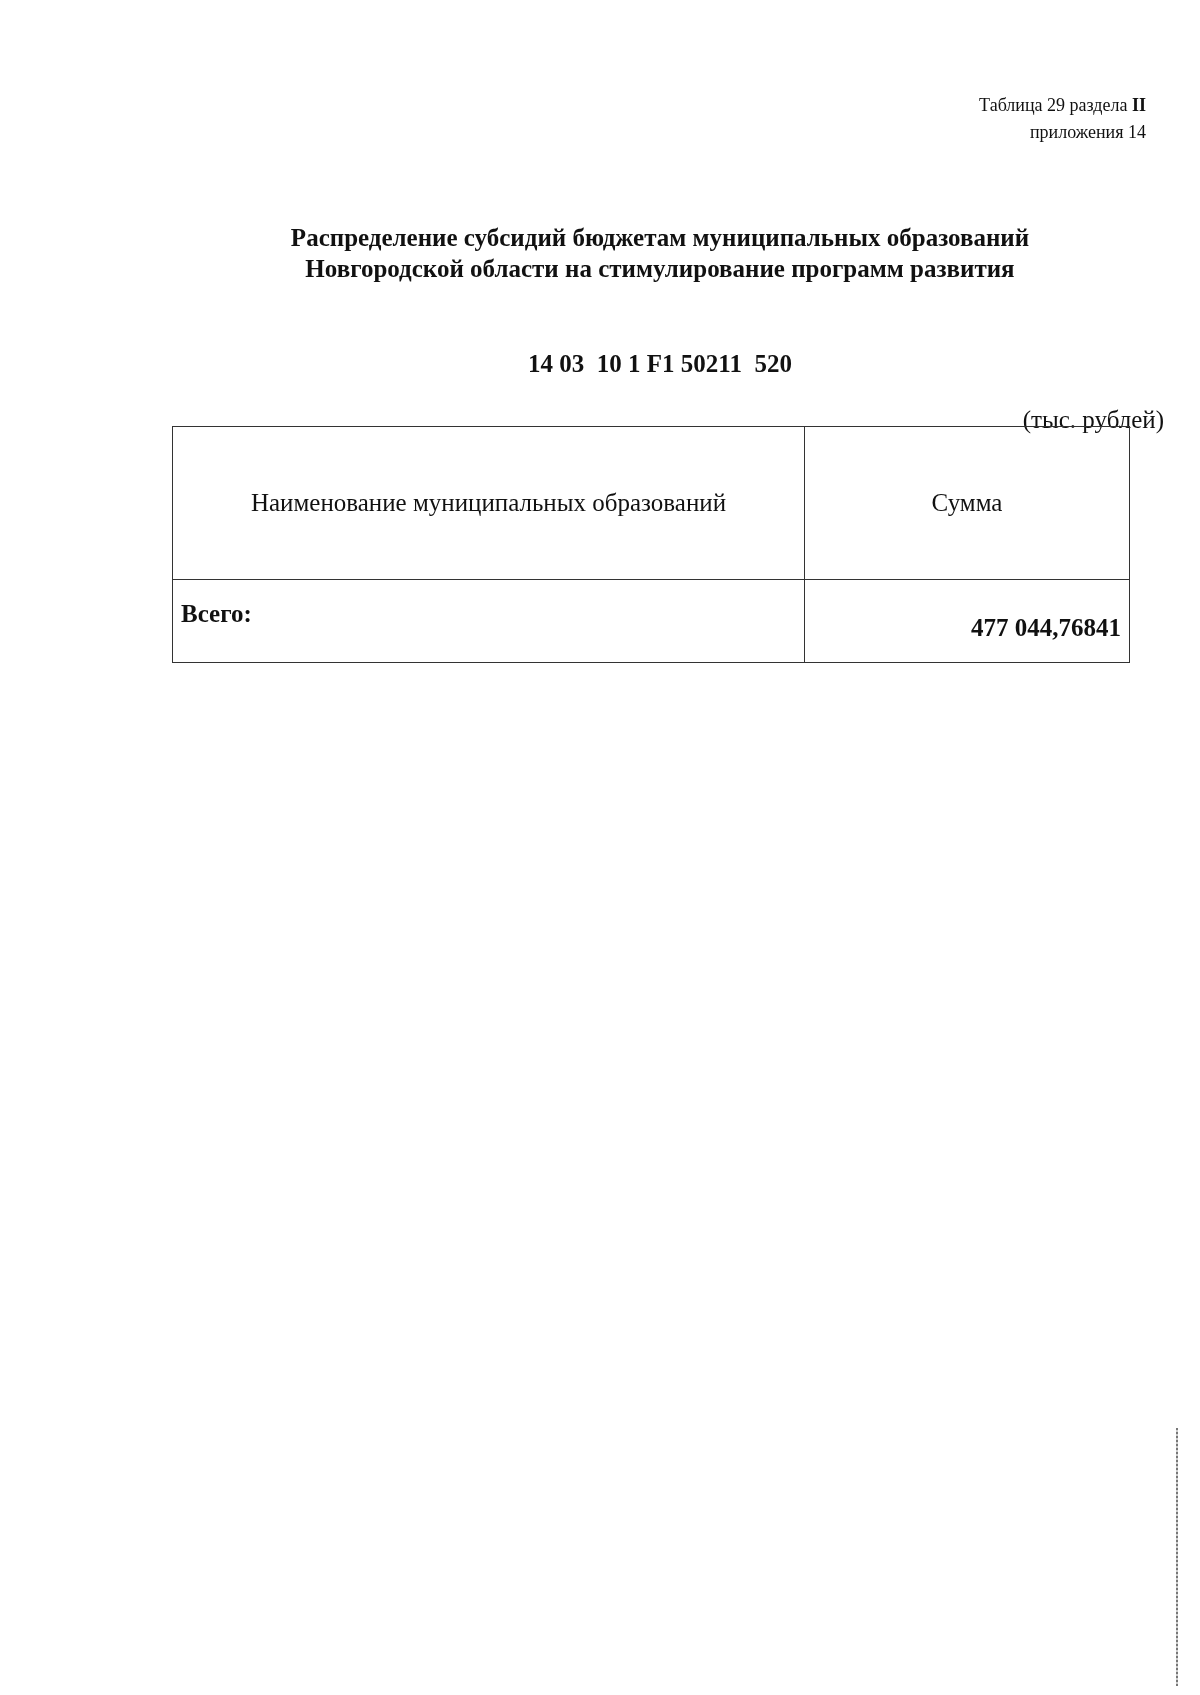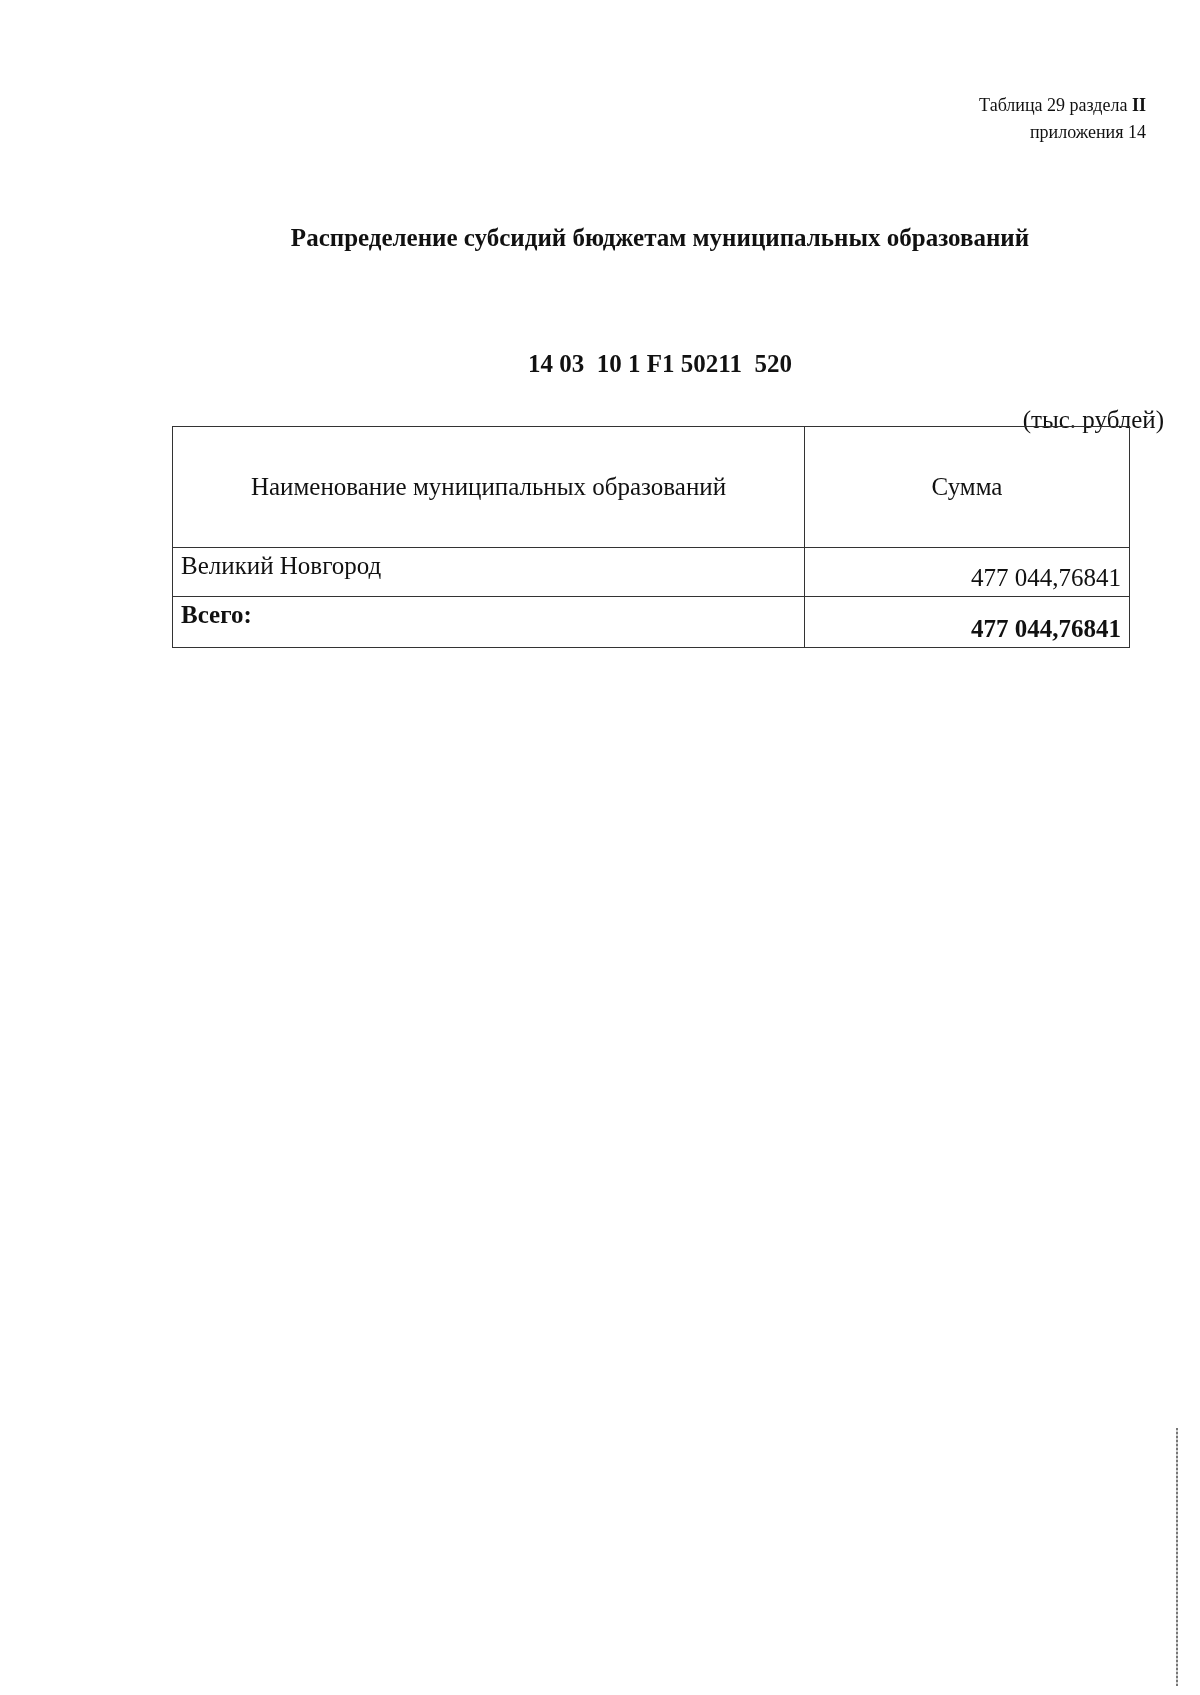--- a/index.html
+++ b/index.html
@@ -21,21 +21,21 @@
     font-weight:bold; font-size:25px;
   }
   .units {
     position:absolute; right:36px; top:406px; font-size:25px;
   }
   table {
     position:absolute; left:172px; top:426px; width:958px;
     border-collapse:collapse; font-size:25px;
   }
   td {
-    border:1.5px solid #333; padding:4px 8px;
+    border:1.5px solid #333; padding:20px 8px;
   }
   .h td { height:112px; text-align:center; vertical-align:middle; }
   .c1 { width:615px; }
   .num { text-align:right; vertical-align:bottom; }
   .r td { height:40px; }
   .tot td { font-weight:bold; height:42px; }
   .tot td.lbl { vertical-align:top; }
   .edge {
     position:absolute; left:1176px; top:1428px; width:2px; height:258px;
     background:repeating-linear-gradient(#777 0 2px, #ccc 2px 4px);
@@ -44,36 +44,33 @@
 </head>
 <body>
 
 <div class="ref">
   <div><span>Таблица 29 раздела </span><span class="b">II</span></div>
   <div>приложения 14</div>
 </div>
 
 <div class="title">
   <div>Распределение субсидий бюджетам муниципальных образований</div>
+  <div>Новгородской области на стимулирование программ развития</div>
 </div>
 
 <div class="code" style="white-space:pre;">14 03  10 1 F1 50211  520</div>
 
 <div class="units">(тыс. рублей)</div>
 
 <table>
   <tbody>
       <tr class="h">
     <td class="c1">Наименование муниципальных образований</td>
     <td>Сумма</td>
   </tr>
-  <tr class="r">
-    <td style="vertical-align:top;">Великий Новгород</td>
-    <td class="num">477 044,76841</td>
-  </tr>
   <tr class="tot">
     <td class="lbl">Всего:</td>
     <td class="num">477 044,76841</td>
   </tr>
 </tbody>
   </table>
 
 <div class="edge"></div>
 
 </body></html>

